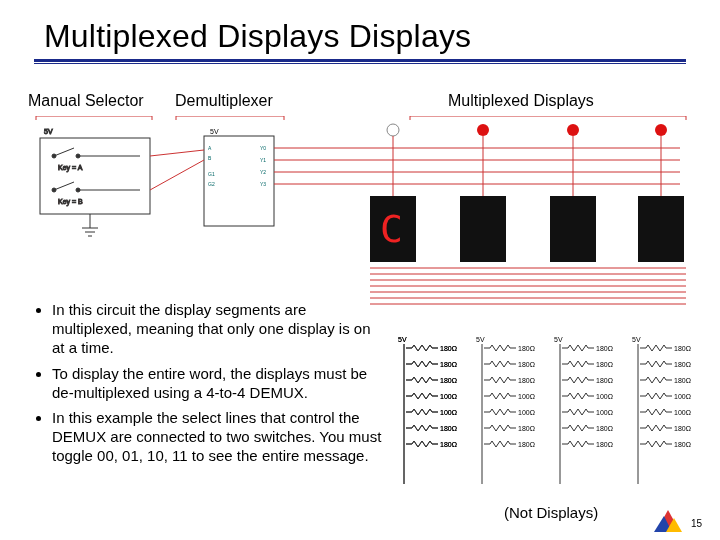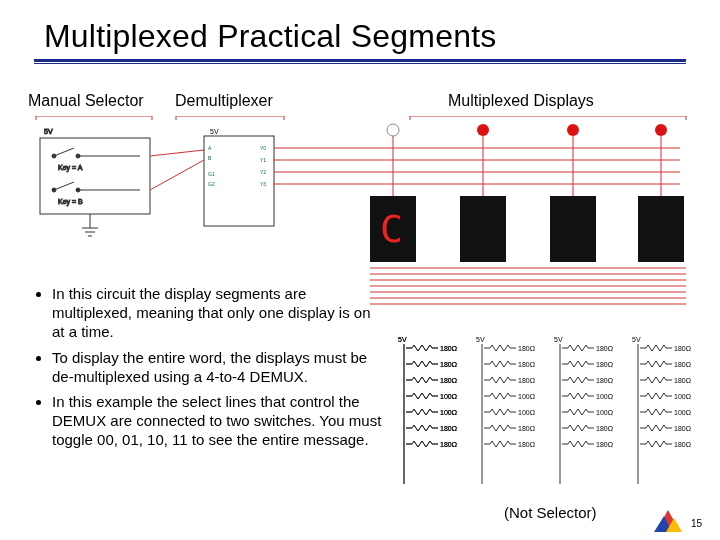--- a/index.html
+++ b/index.html
@@ -4,34 +4,34 @@
 <style>
   html,body{margin:0;padding:0;width:720px;height:540px;background:#fff;font-family:Arial,Helvetica,sans-serif;color:#000;overflow:hidden}
   .slide{position:relative;width:720px;height:540px}
   .title{font-size:32px;font-weight:400;padding:18px 0 4px 44px;letter-spacing:.2px}
   .rule{height:3px;background:#1a2a8a;margin:0 34px 0 34px}
   .rule2{height:1px;background:#1a2a8a;margin:1px 34px 0 34px}
   .labels{position:absolute;top:92px;left:0;width:720px;font-size:16px}
   .labels span{position:absolute}
   .l1{left:28px} .l2{left:175px} .l3{left:448px}
   .diagram{position:absolute;left:30px;top:116px;width:662px;height:190px;border:0}
-  .bullets{position:absolute;left:34px;top:284px;width:352px;font-size:15px;line-height:1.28}
+  .bullets{position:absolute;left:34px;top:300px;width:352px;font-size:15px;line-height:1.28}
   .bullets ul{margin:0;padding-left:18px}
   .bullets li{margin-bottom:6px}
   .resnets{position:absolute;left:398px;top:334px;width:300px;height:170px}
   .np{position:absolute;left:504px;top:504px;font-size:15px}
   .pgno{position:absolute;right:18px;bottom:11px;font-size:10px}
   .logo{position:absolute;right:38px;bottom:8px;width:28px;height:24px}
   
 </style>
 </head>
 <body>
 <div class="slide">
 
-<div class="title">Multiplexed Practical Segments</div>
+<div class="title">Multiplexed Displays Displays</div>
 <div class="rule"></div>
 <div class="rule2"></div>
 
 <div class="labels">
   <span class="l1">Manual Selector</span>
   <span class="l2">Demultiplexer</span>
   <span class="l3">Multiplexed Displays</span>
 </div>
 
 <svg class="diagram" viewBox="0 0 662 190">
@@ -179,21 +179,21 @@
             </g>
       </g>
     </g>
     <use href="#rn" x="0"></use>
     <use href="#rn" x="78"></use>
     <use href="#rn" x="156"></use>
     <use href="#rn" x="234"></use>
   </g>
 </svg>
 
-<div class="np">(Not Selector)</div>
+<div class="np">(Not Displays)</div>
 
 <svg class="logo" viewBox="0 0 28 24">
   <polygon points="4,20 14,2 24,20" fill="#d33"></polygon>
   <polygon points="0,24 10,8 18,24" fill="#24a"></polygon>
   <polygon points="12,24 20,10 28,24" fill="#fb0"></polygon>
 </svg>
 <div class="pgno">15</div>
 
 </div>
 

